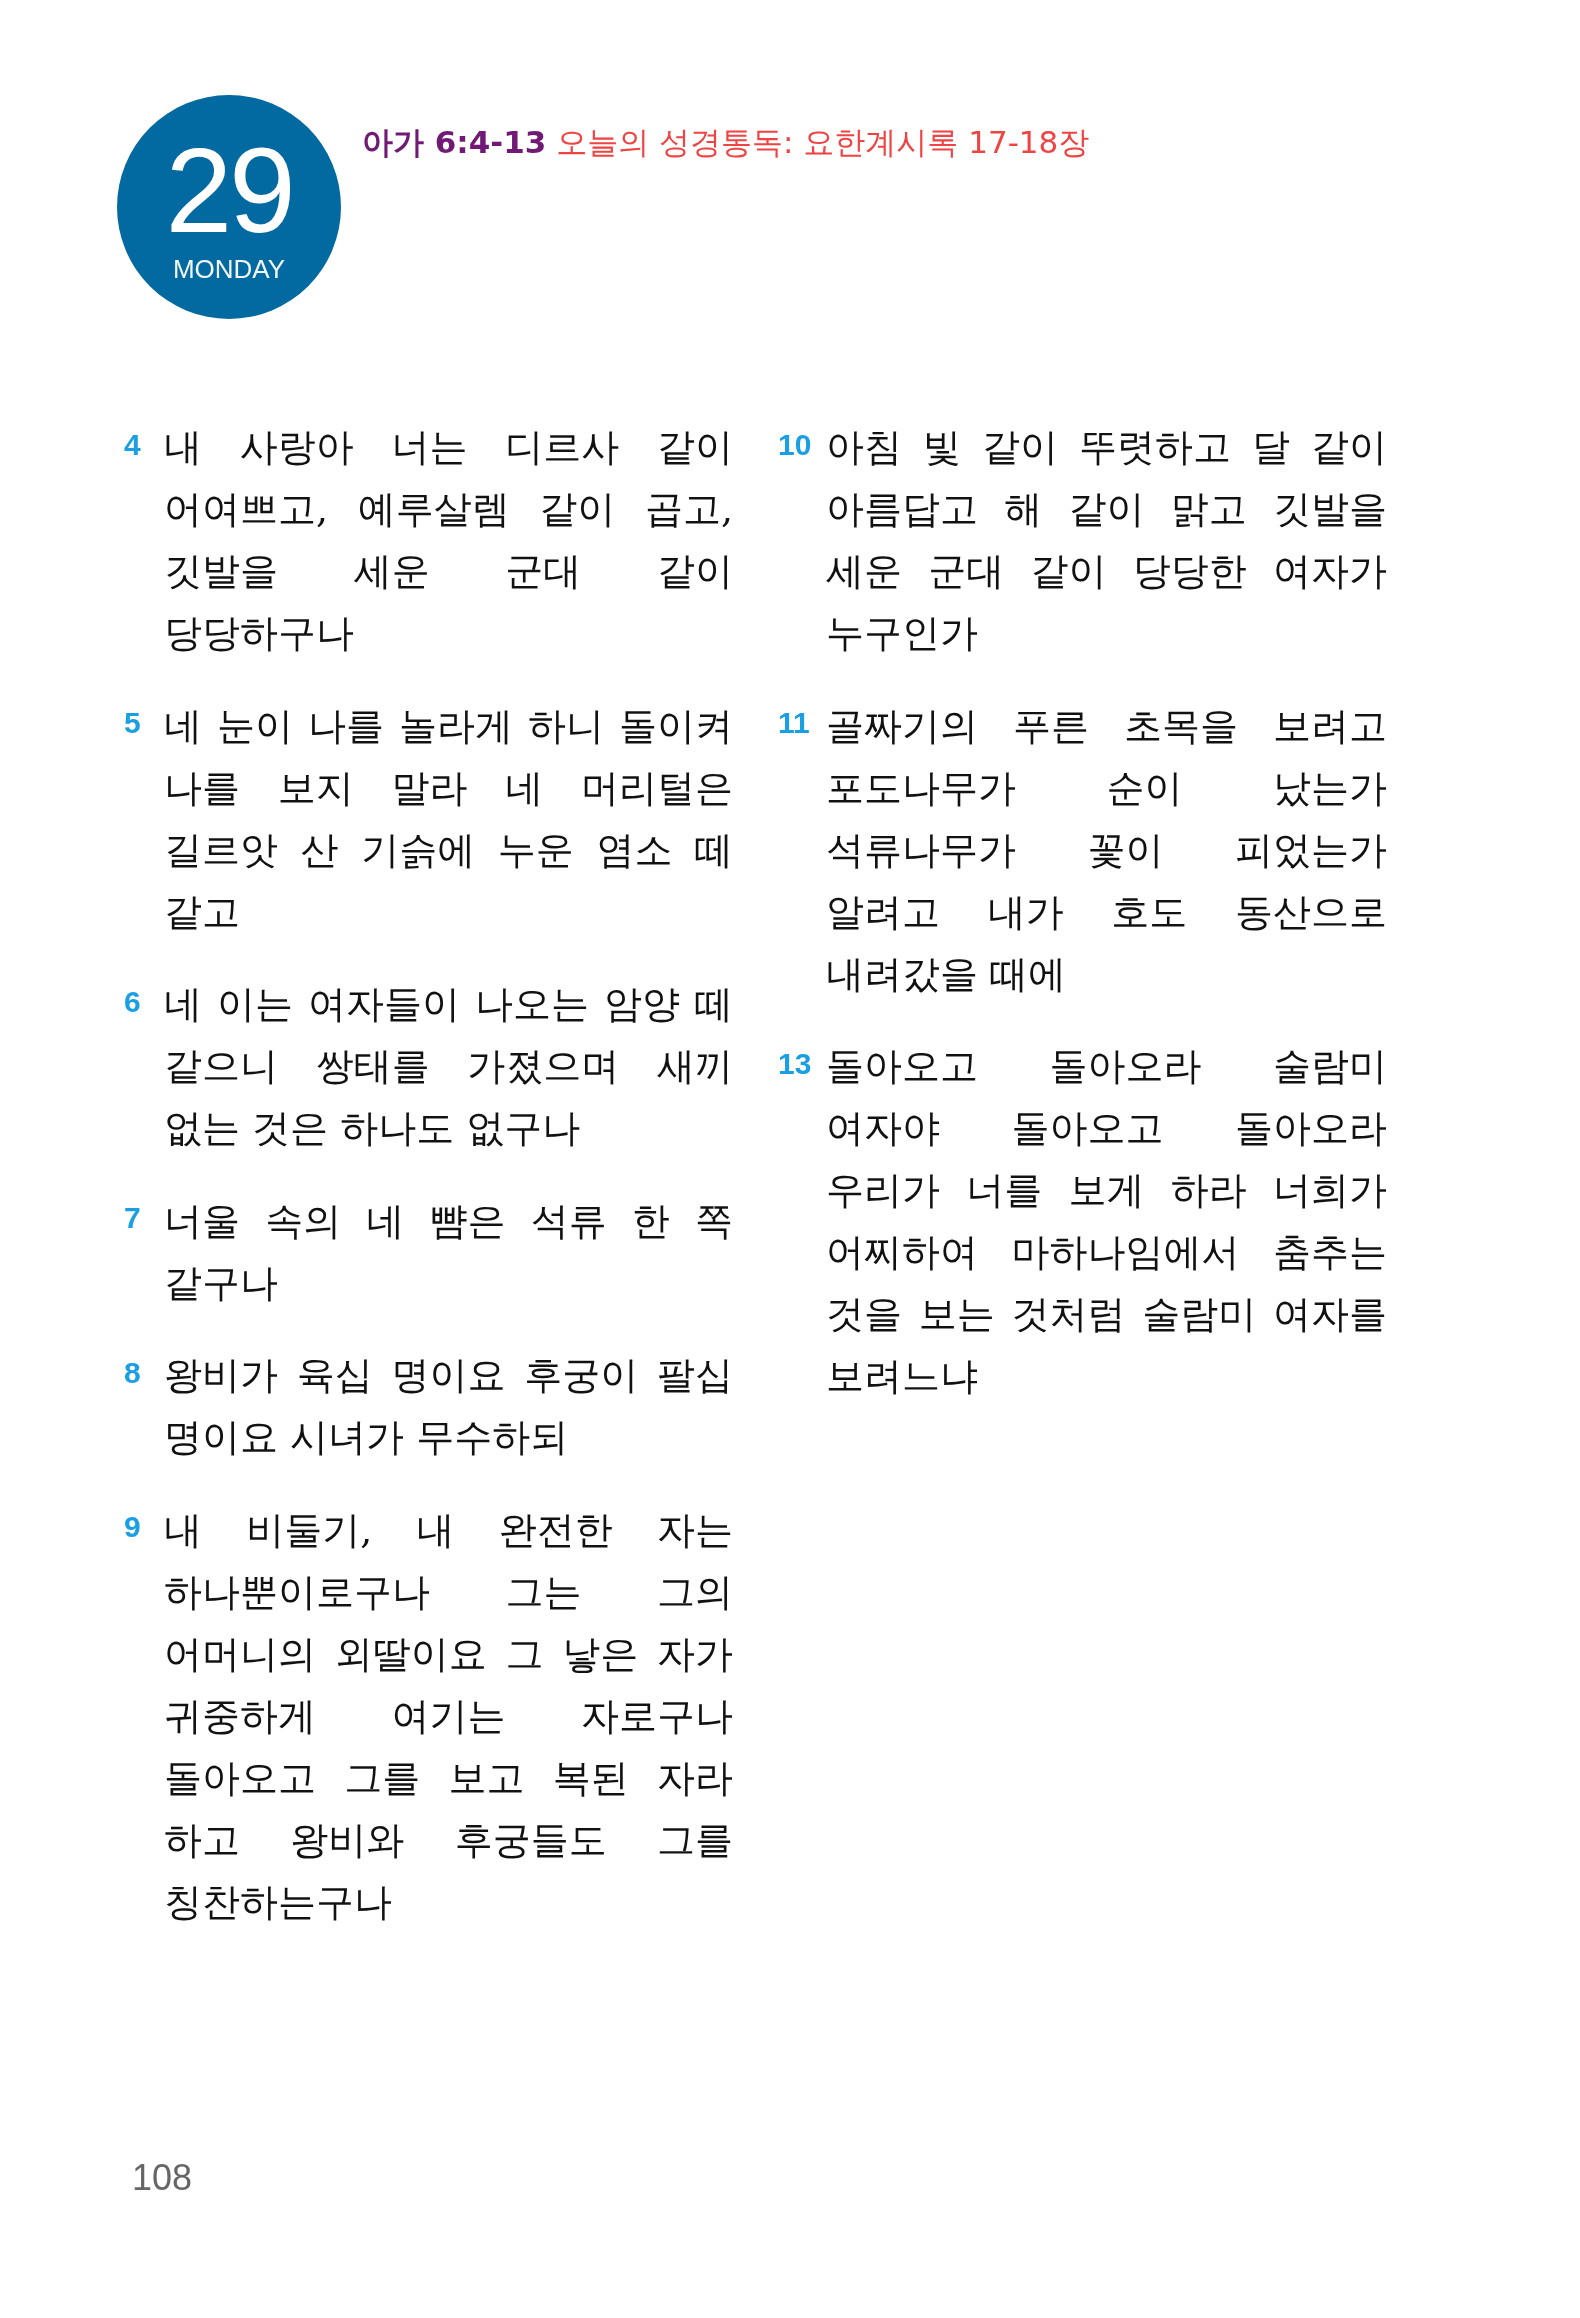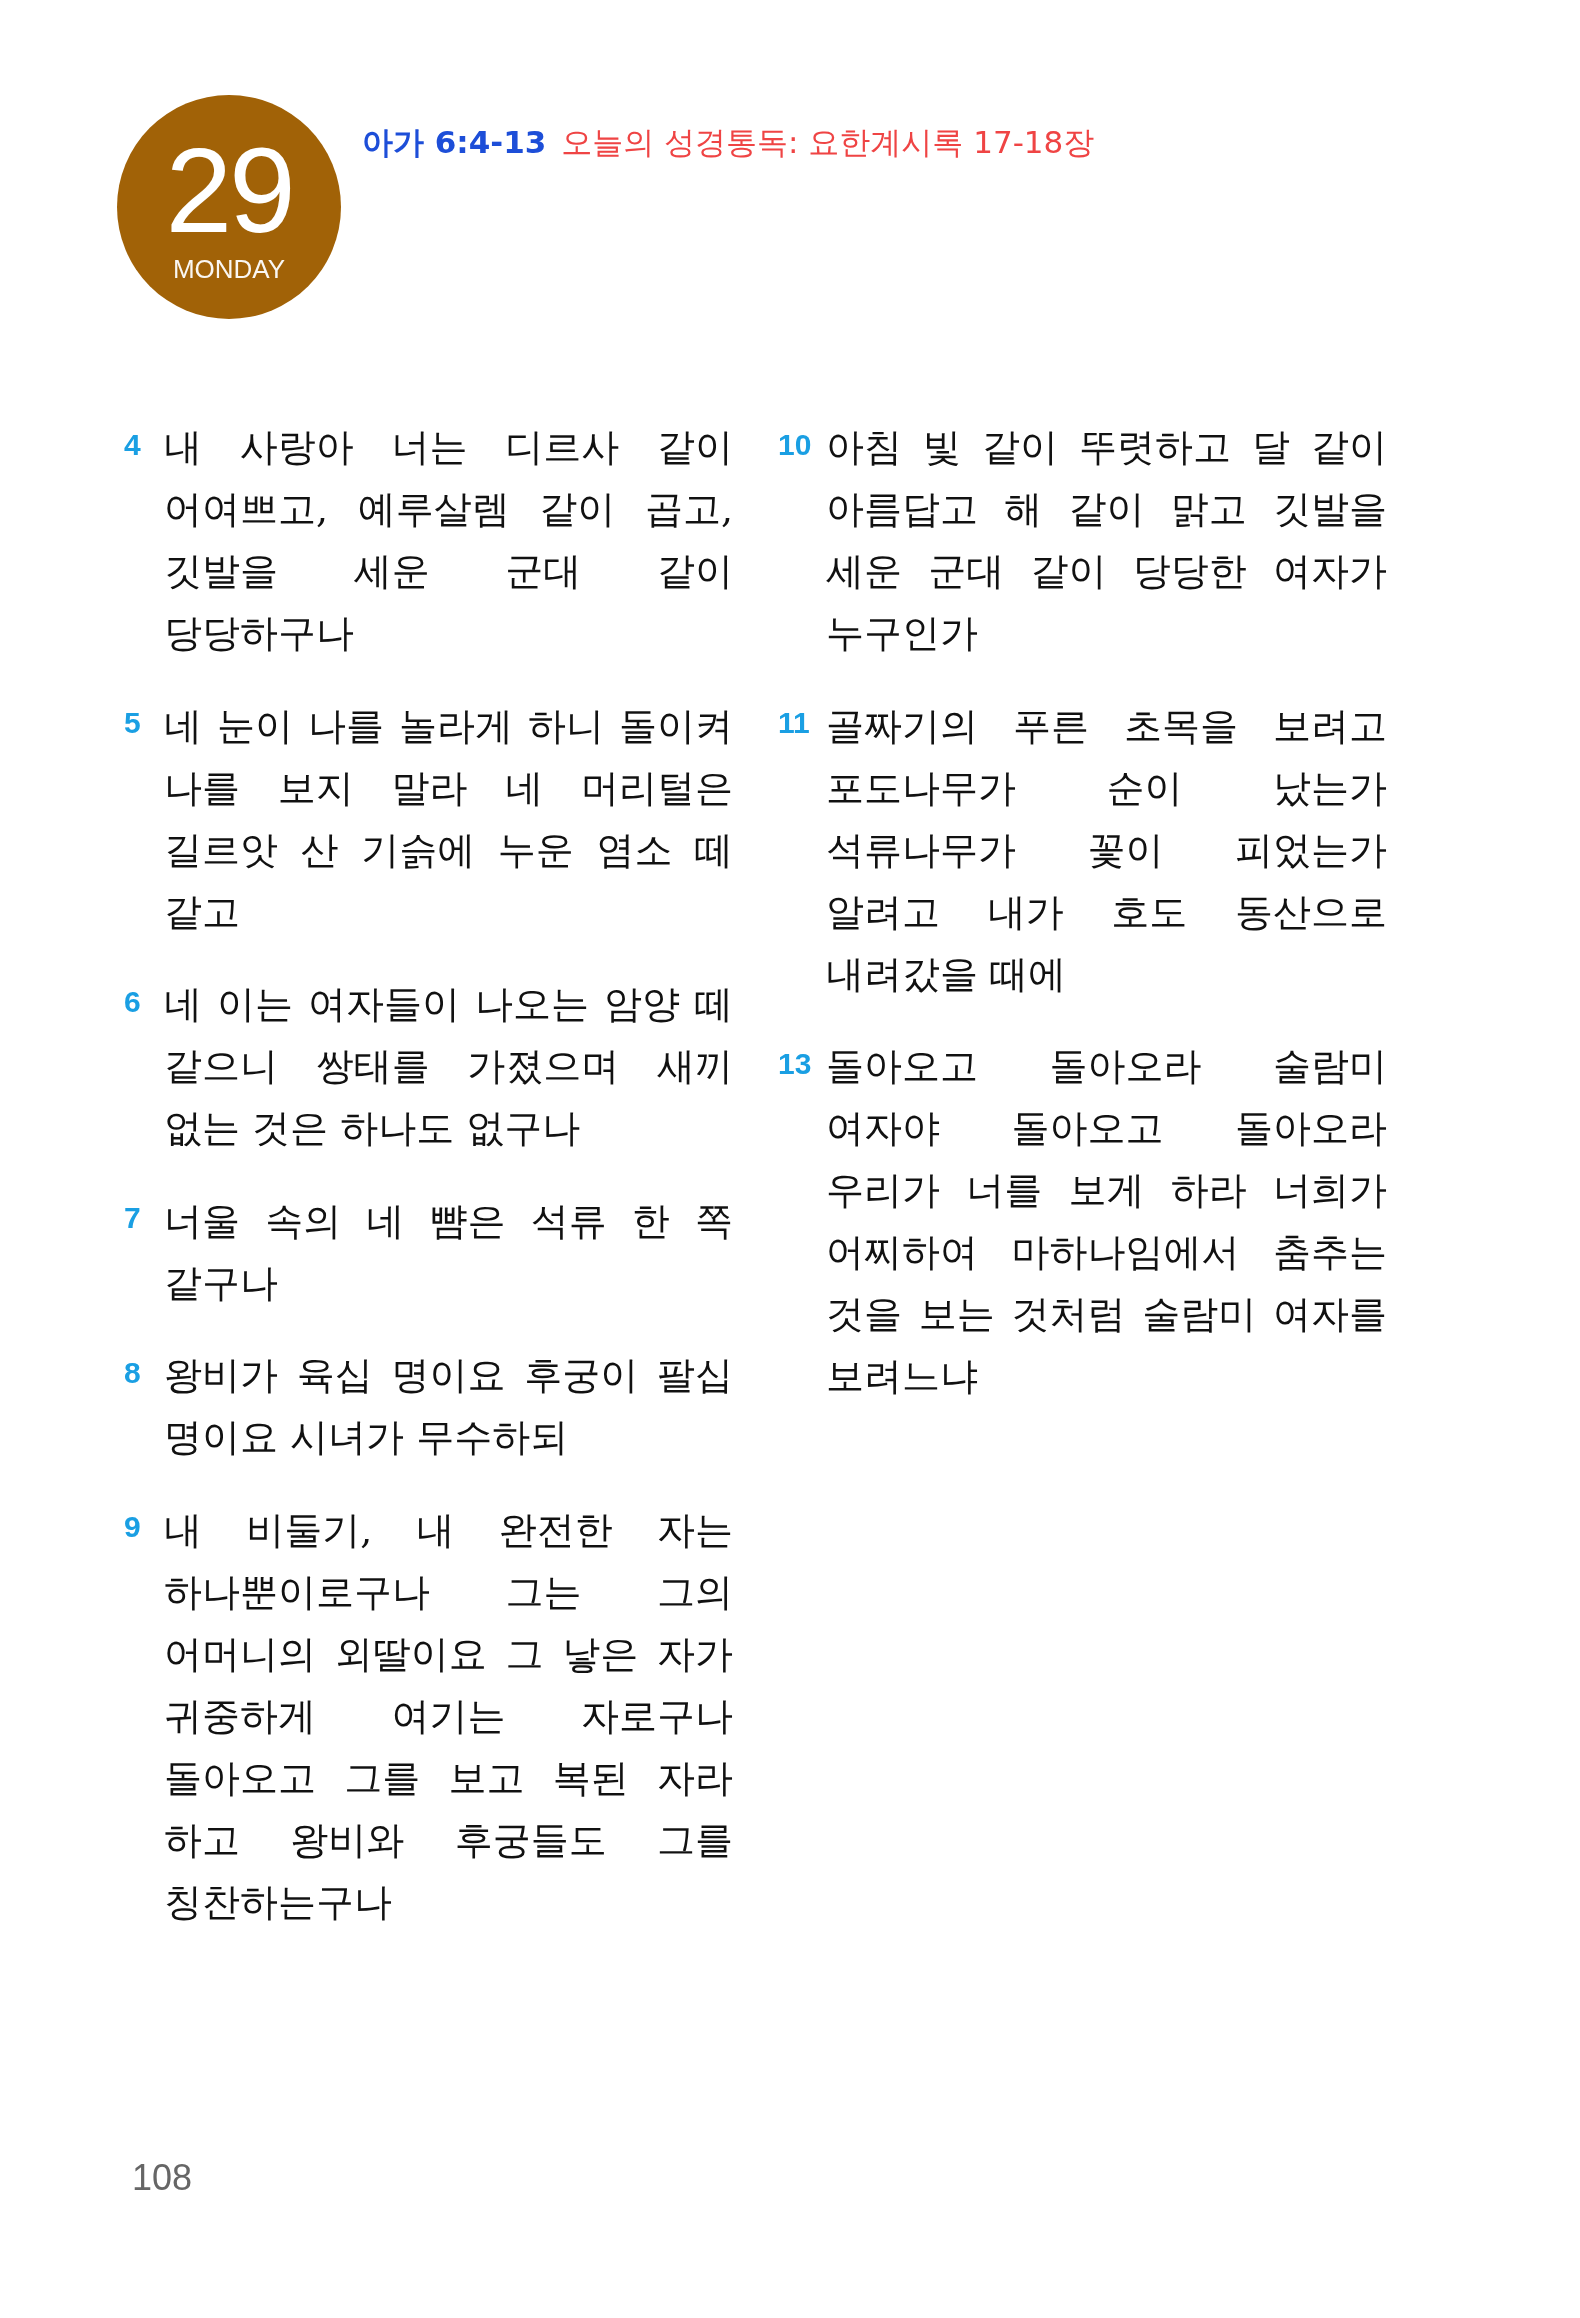--- a/index.html
+++ b/index.html
@@ -1,35 +1,35 @@
 <!DOCTYPE html>
 <html style="font-size:13px"><head>
 <meta charset="utf-8">
 <style>
   html, body { margin: 0; padding: 0; background: #ffffff; }
   body { width: 1581px; height: 2319px; position: relative; overflow: hidden; font-family: "DejaVu Sans", "Liberation Sans", sans-serif; }
 
   .date-badge {
     position: absolute; left: 117px; top: 95px; width: 224px; height: 224px;
-    border-radius: 50%; background: #a16207; color: #ffffff; text-align: center;
+    border-radius: 50%; background: #0369a1; color: #ffffff; text-align: center;
   }
   .date-number {
     position: absolute; left: 0; right: 0; top: 35px;
     font-family: "Liberation Sans", sans-serif; font-size: 120px; line-height: 120px;
     font-weight: normal; letter-spacing: -3.3px;
   }
   .date-weekday {
     position: absolute; left: 0; right: 0; top: 160px;
     font-family: "Liberation Sans", sans-serif; font-size: 26px; line-height: 28px;
     font-weight: normal; letter-spacing: 0px; opacity: 0.95;
   }
 
   .header { position: absolute; left: 362px; top: 122px; }
   .subtitle { white-space: nowrap; font-family: "DejaVu Sans", sans-serif; font-size: 31px; line-height: 41px; }
-  .subtitle .ref { color: #1d4ed8; font-weight: bold; margin-right: 5px; }
+  .subtitle .ref { color: #701a75; font-weight: bold; }
   .subtitle .reading { color: #ef4444; }
   .title {
     margin-top: 10px; white-space: nowrap; color: #333333;
     font-family: "DejaVu Serif", serif; font-size: 81px; line-height: 91px; letter-spacing: 1.6px;
   }
 
   .column { position: absolute; top: 416px; width: 609px; }
   .col-left { left: 124px; }
   .col-right { left: 778px; }
 

